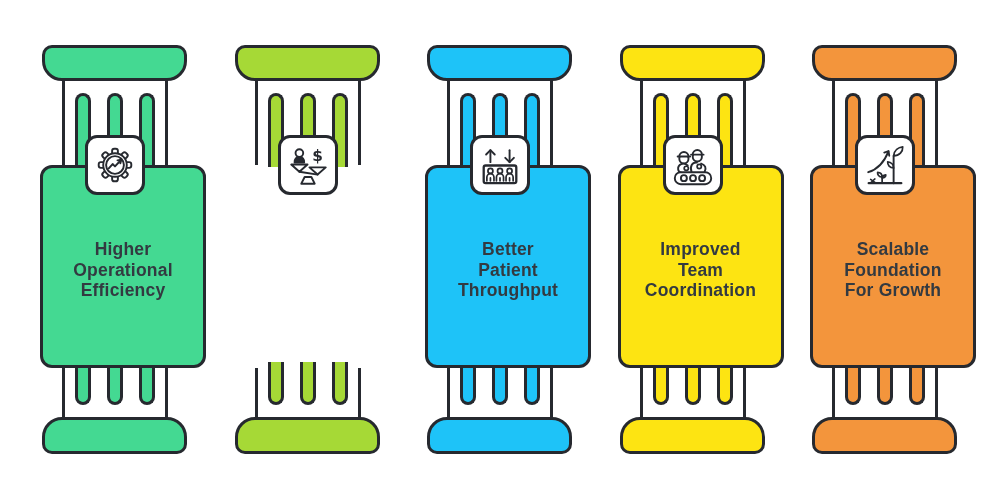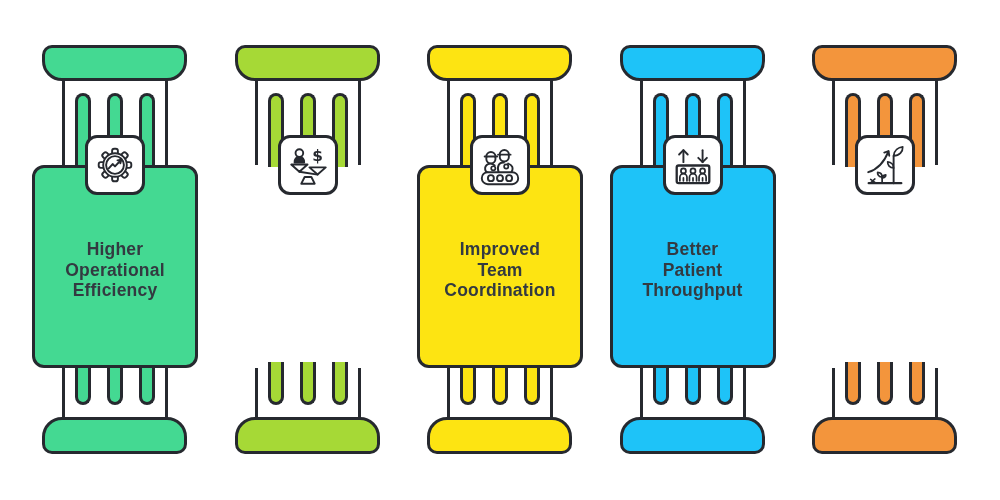--- a/index.html
+++ b/index.html
@@ -38,21 +38,21 @@
   .bar {
     position: absolute; width: 16px;
     background: var(--c); border: 3px solid var(--outline, #26292F);
     box-sizing: border-box;
   }
   .bar-1 { left: 10px; } .bar-2 { left: 42px; } .bar-3 { left: 74px; }
   .shaft-top .bar    { top: 12px; height: 74px; border-bottom: none; border-radius: 8px 8px 0 0; }
   .shaft-bottom .bar { top: -6px; height: 43px; border-top: none;    border-radius: 0 0 8px 8px; }
 
   .body-block {
-    position: absolute; left: 0; top: 165px; width: 166px; height: 203px;
+    position: absolute; left: 8px; top: 165px; width: 166px; height: 203px;
     background: var(--c); border: 3px solid var(--outline, #26292F);
     border-radius: 12px; box-sizing: border-box; z-index: 2;
     display: flex; align-items: center; justify-content: center; text-align: center;
   }
   .pillar-title {
     font-size: 17.5px; font-weight: 700; line-height: 1.18;
     color: var(--text, #333A41); white-space: pre-line;
     letter-spacing: 0.2px; padding-top: 7px;
   }
 
@@ -119,20 +119,58 @@
     </div>
     <div class="badge">
       <svg viewBox="0 0 48 48" fill="none" stroke="currentColor" stroke-width="2" stroke-linecap="round" stroke-linejoin="round">
         <circle cx="15" cy="11.5" r="4"></circle>
         <path d="M10,21.5 C10,17 12,15.5 15,15.5 C18,15.5 20,17 20,21.5 Z" fill="currentColor"></path>
         <text x="34" y="19.5" font-size="16" font-weight="bold" text-anchor="middle" fill="currentColor" stroke="none" font-family="'DejaVu Sans', sans-serif">$</text>
         <path d="M15,31 L34,34"></path>
         <path d="M6.5,23.5 L23.5,23.5 L15,31 Z" fill="#fff"></path>
         <path d="M25.5,26.5 L42.5,26.5 L34,34 Z" fill="#fff"></path>
         <path d="M20.5,36.5 L27.5,36.5 L31,43.5 L17,43.5 Z" fill="#fff"></path>
+      </svg>
+    </div>
+    <div class="cap cap-bottom"></div>
+  </div>
+
+  <div class="pillar" style="--c: #1EC3F8;">
+    <div class="cap cap-top"></div>
+    <div class="shaft shaft-top">
+      <div class="bar bar-1"></div>
+      <div class="bar bar-2"></div>
+      <div class="bar bar-3"></div>
+    </div>
+    <div class="shaft shaft-bottom">
+      <div class="bar bar-1"></div>
+      <div class="bar bar-2"></div>
+      <div class="bar bar-3"></div>
+    </div>
+    <div class="body-block">
+      <div class="pillar-title">Better
+Patient
+Throughput</div>
+    </div>
+    <div class="badge">
+      <svg viewBox="0 0 48 48" fill="none" stroke="currentColor" stroke-width="2" stroke-linecap="round" stroke-linejoin="round">
+        <path d="M14,21 L14,8.5"></path>
+          <polyline points="9.5,13 14,8.5 18.5,13"></polyline>
+        <path d="M34,8.5 L34,21"></path>
+          <polyline points="29.5,16.5 34,21 38.5,16.5"></polyline>
+        <rect x="7" y="24.5" width="34" height="18.5" rx="2" stroke-width="2.4"></rect>
+        <circle cx="14" cy="30.2" r="2.6" stroke-width="1.8"></circle>
+        <path d="M10.3,40.5 L10.3,36.8 A3.7,3.7 0 0 1 17.7,36.8 L17.7,40.5" stroke-width="1.8"></path>
+        <path d="M14,40.5 L14,37.5" stroke-width="1.8"></path>
+        <circle cx="24" cy="30.2" r="2.6" stroke-width="1.8"></circle>
+        <path d="M20.3,40.5 L20.3,36.8 A3.7,3.7 0 0 1 27.7,36.8 L27.7,40.5" stroke-width="1.8"></path>
+        <path d="M24,40.5 L24,37.5" stroke-width="1.8"></path>
+        <circle cx="34" cy="30.2" r="2.6" stroke-width="1.8"></circle>
+        <path d="M30.3,40.5 L30.3,36.8 A3.7,3.7 0 0 1 37.7,36.8 L37.7,40.5" stroke-width="1.8"></path>
+        <path d="M34,40.5 L34,37.5" stroke-width="1.8"></path>
       </svg>
     </div>
     <div class="cap cap-bottom"></div>
   </div>
 
   <div class="pillar" style="--c: #FDE412;">
     <div class="cap cap-top"></div>
     <div class="shaft shaft-top">
       <div class="bar bar-1"></div>
       <div class="bar bar-2"></div>
@@ -163,69 +201,36 @@
         <path d="M22.5,31.5 C20.5,25.5 23,21 28,21.5"></path>
         <rect x="5" y="31.5" width="38" height="12.5" rx="6.2" fill="#fff"></rect>
         <circle cx="14.5" cy="37.7" r="3.1" fill="#fff"></circle>
         <circle cx="24" cy="37.7" r="3.1" fill="#fff"></circle>
         <circle cx="33.5" cy="37.7" r="3.1" fill="#fff"></circle>
       </svg>
     </div>
     <div class="cap cap-bottom"></div>
   </div>
 
-  <div class="pillar" style="--c: #1EC3F8;">
-    <div class="cap cap-top"></div>
-    <div class="shaft shaft-top">
-      <div class="bar bar-1"></div>
-      <div class="bar bar-2"></div>
-      <div class="bar bar-3"></div>
-    </div>
-    <div class="shaft shaft-bottom">
-      <div class="bar bar-1"></div>
-      <div class="bar bar-2"></div>
-      <div class="bar bar-3"></div>
-    </div>
-    <div class="body-block">
-      <div class="pillar-title">Better
-Patient
-Throughput</div>
-    </div>
-    <div class="badge">
-      <svg viewBox="0 0 48 48" fill="none" stroke="currentColor" stroke-width="2" stroke-linecap="round" stroke-linejoin="round">
-        <path d="M14,21 L14,8.5"></path>
-          <polyline points="9.5,13 14,8.5 18.5,13"></polyline>
-        <path d="M34,8.5 L34,21"></path>
-          <polyline points="29.5,16.5 34,21 38.5,16.5"></polyline>
-        <rect x="7" y="24.5" width="34" height="18.5" rx="2" stroke-width="2.4"></rect>
-        <circle cx="14" cy="30.2" r="2.6" stroke-width="1.8"></circle>
-        <path d="M10.3,40.5 L10.3,36.8 A3.7,3.7 0 0 1 17.7,36.8 L17.7,40.5" stroke-width="1.8"></path>
-        <path d="M14,40.5 L14,37.5" stroke-width="1.8"></path>
-        <circle cx="24" cy="30.2" r="2.6" stroke-width="1.8"></circle>
-        <path d="M20.3,40.5 L20.3,36.8 A3.7,3.7 0 0 1 27.7,36.8 L27.7,40.5" stroke-width="1.8"></path>
-        <path d="M24,40.5 L24,37.5" stroke-width="1.8"></path>
-        <circle cx="34" cy="30.2" r="2.6" stroke-width="1.8"></circle>
-        <path d="M30.3,40.5 L30.3,36.8 A3.7,3.7 0 0 1 37.7,36.8 L37.7,40.5" stroke-width="1.8"></path>
-        <path d="M34,40.5 L34,37.5" stroke-width="1.8"></path>
-      </svg>
-    </div>
-    <div class="cap cap-bottom"></div>
-  </div>
-
   <div class="pillar" style="--c: #F3953C;">
     <div class="cap cap-top"></div>
     <div class="shaft shaft-top">
       <div class="bar bar-1"></div>
       <div class="bar bar-2"></div>
       <div class="bar bar-3"></div>
     </div>
     <div class="shaft shaft-bottom">
       <div class="bar bar-1"></div>
       <div class="bar bar-2"></div>
       <div class="bar bar-3"></div>
+    </div>
+    <div class="body-block">
+      <div class="pillar-title">Scalable
+Foundation
+For Growth</div>
     </div>
     <div class="badge">
       <svg viewBox="0 0 48 48" fill="none" stroke="currentColor" stroke-width="2" stroke-linecap="round" stroke-linejoin="round">
         <path d="M7,43 L41,43" stroke-width="2.4"></path>
         <path d="M9,42.5 L13.5,38.5 M9,39 L13.5,42.2" stroke-width="1.6"></path>
         <path d="M21,43 L21,35.5" stroke-width="1.8"></path>
         <path d="M21,36.5 C17.5,36.5 16,33.8 16.3,31.8 C19.5,32 21,34 21,36.5 Z" stroke-width="1.8"></path>
         <path d="M21,37.5 C23.8,37.5 25,35.6 24.8,34.2 C22.5,34.4 21,35.8 21,37.5 Z" stroke-width="1.8"></path>
         <path d="M33,43 L33,14.5"></path>
         <path d="M33,14.5 C33.5,8.5 38,5.5 42.5,5 C42.8,10 39,14.5 33,14.5 Z" stroke-width="1.8"></path>

